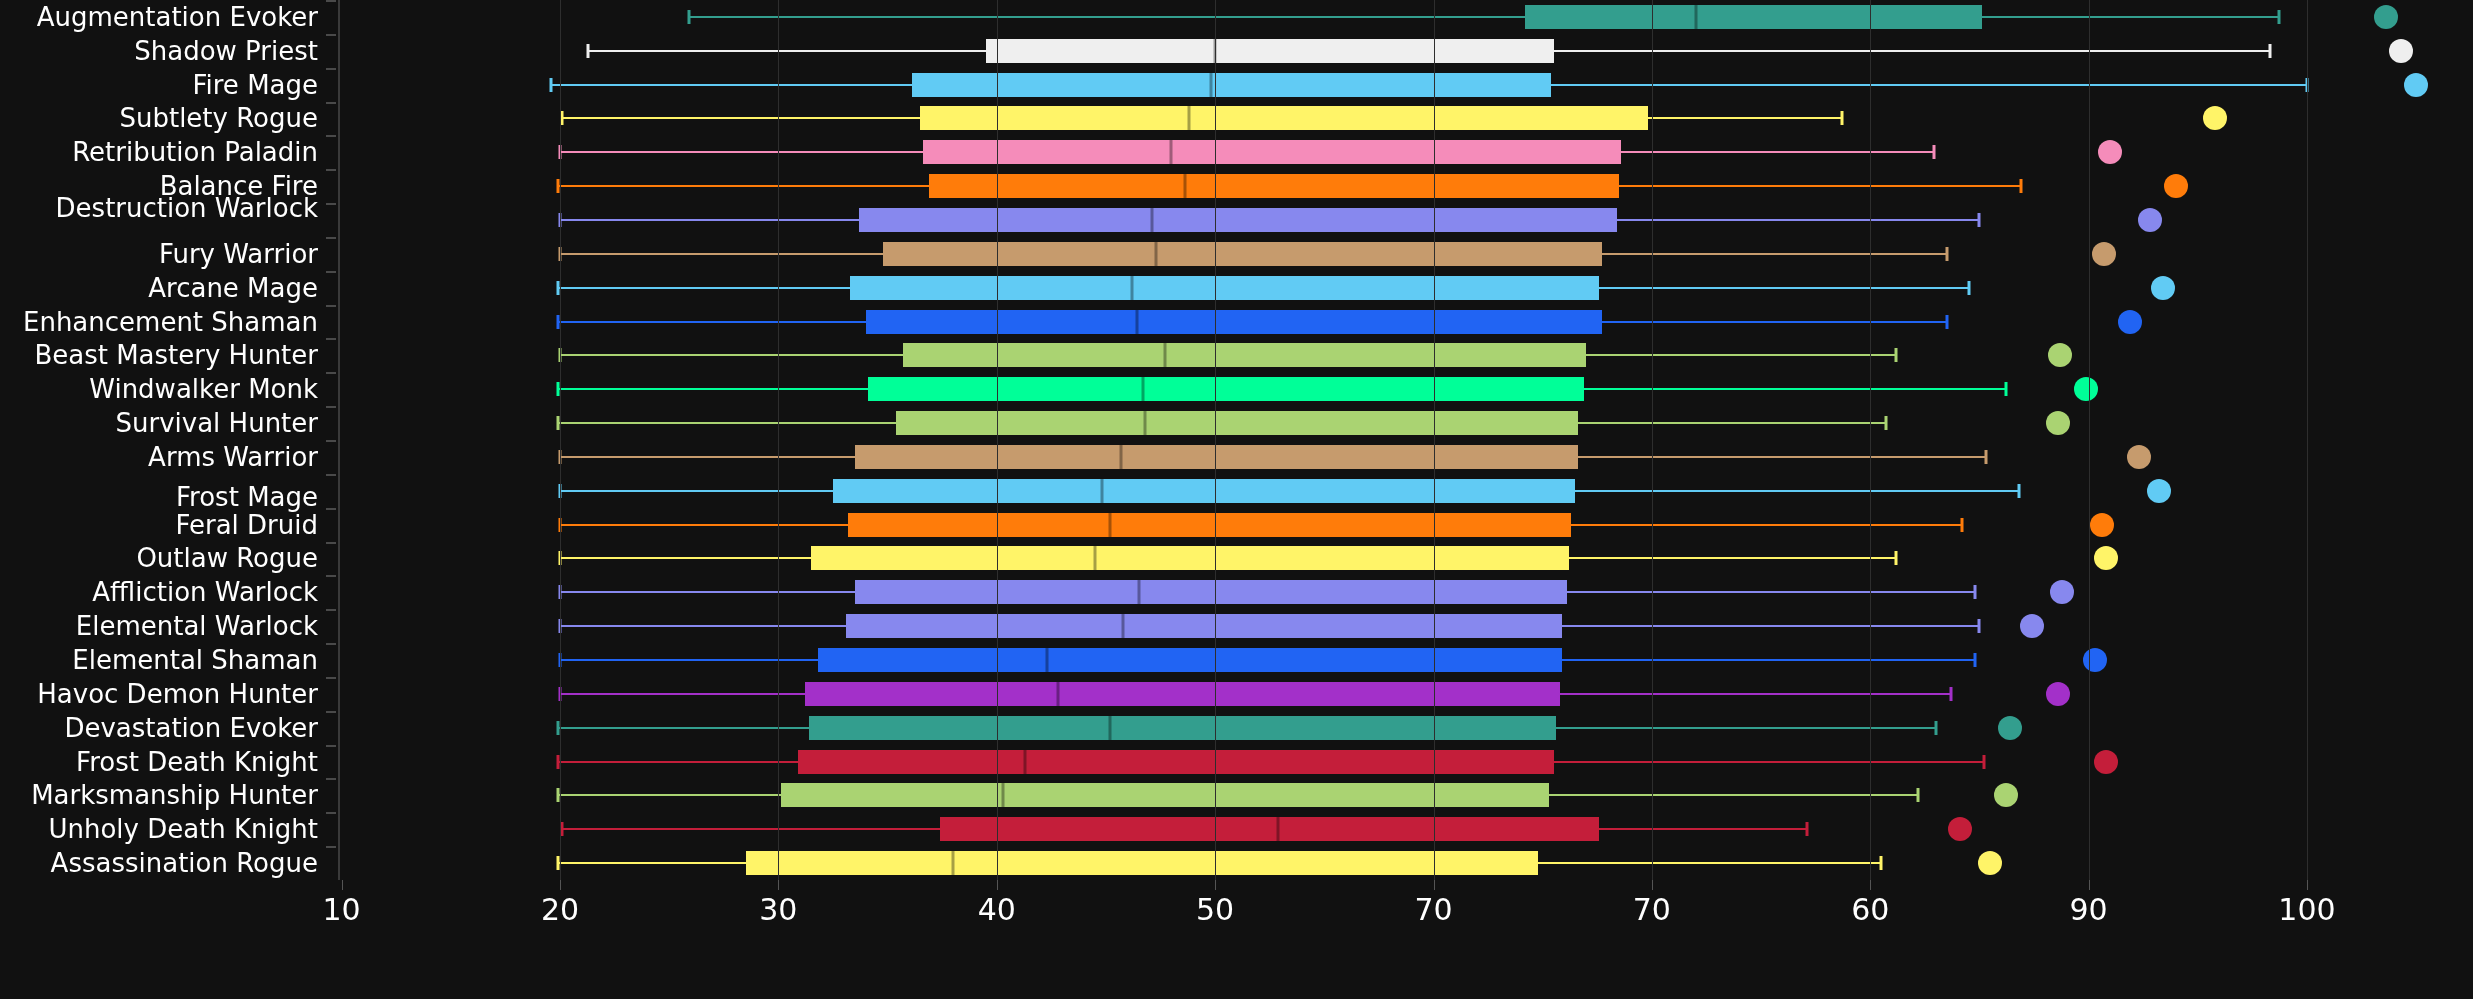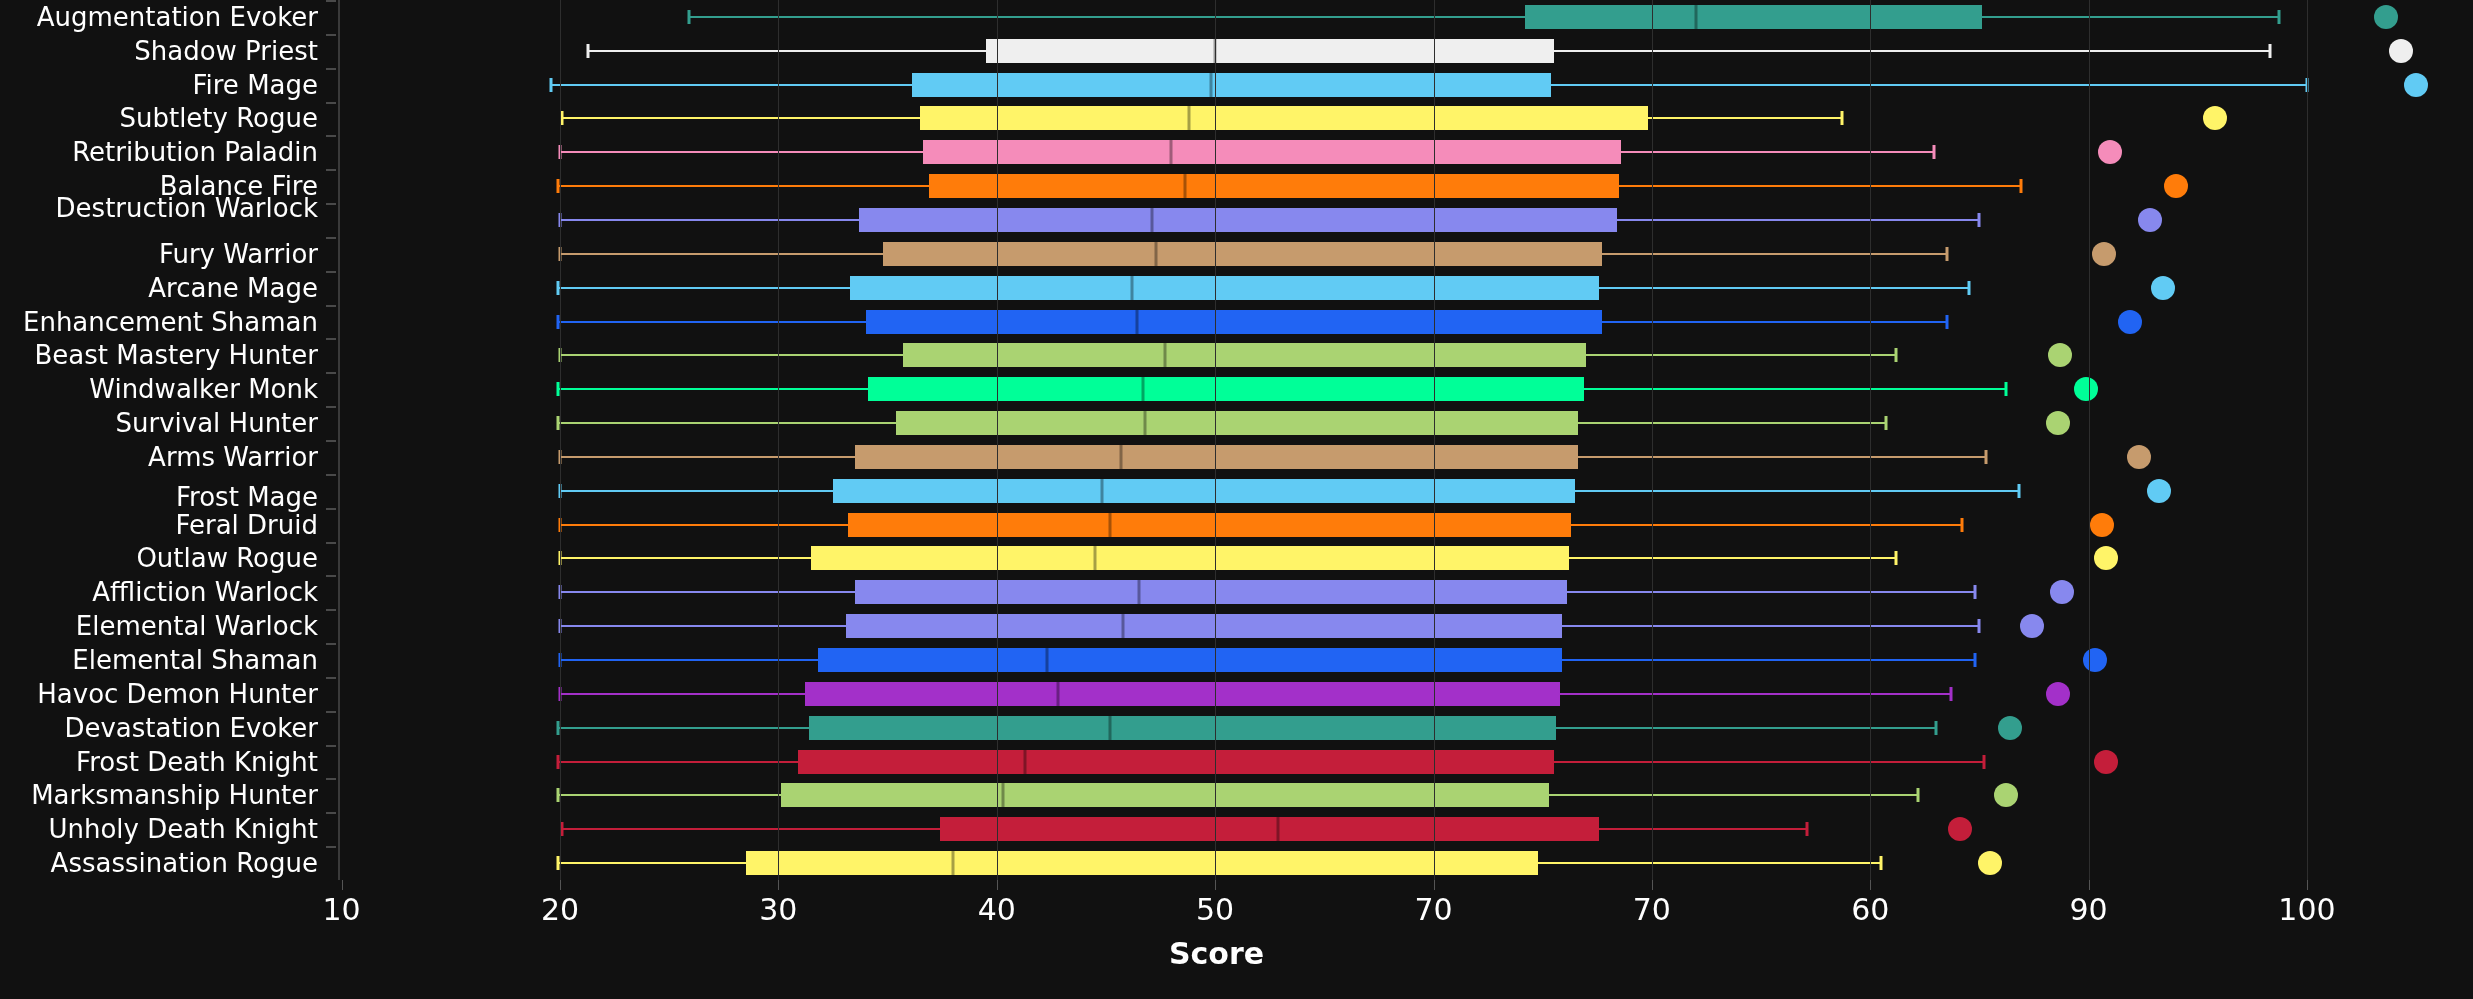--- a/index.html
+++ b/index.html
@@ -307,21 +307,20 @@
       <div class="gridline" style="left: 658.75px;"></div>
       <div class="gridline" style="left: 877.125px;"></div>
       <div class="gridline" style="left: 1095.5px;"></div>
       <div class="gridline" style="left: 1313.88px;"></div>
       <div class="gridline" style="left: 1532.25px;"></div>
       <div class="gridline" style="left: 1750.62px;"></div>
       <div class="gridline" style="left: 1969px;"></div>
     </div>
 
   <div id="xaxis">
-    <div id="xtitle"><span id="xtitle-inner">Score</span></div>
   <div class="xtickmark" style="left: 341.625px;"></div>
       <div class="xtick" style="left: 341.625px;">10</div>
       <div class="xtickmark" style="left: 560px;"></div>
       <div class="xtick" style="left: 560px;">20</div>
       <div class="xtickmark" style="left: 778.375px;"></div>
       <div class="xtick" style="left: 778.375px;">30</div>
       <div class="xtickmark" style="left: 996.75px;"></div>
       <div class="xtick" style="left: 996.75px;">40</div>
       <div class="xtickmark" style="left: 1215.12px;"></div>
       <div class="xtick" style="left: 1215.12px;">50</div>

